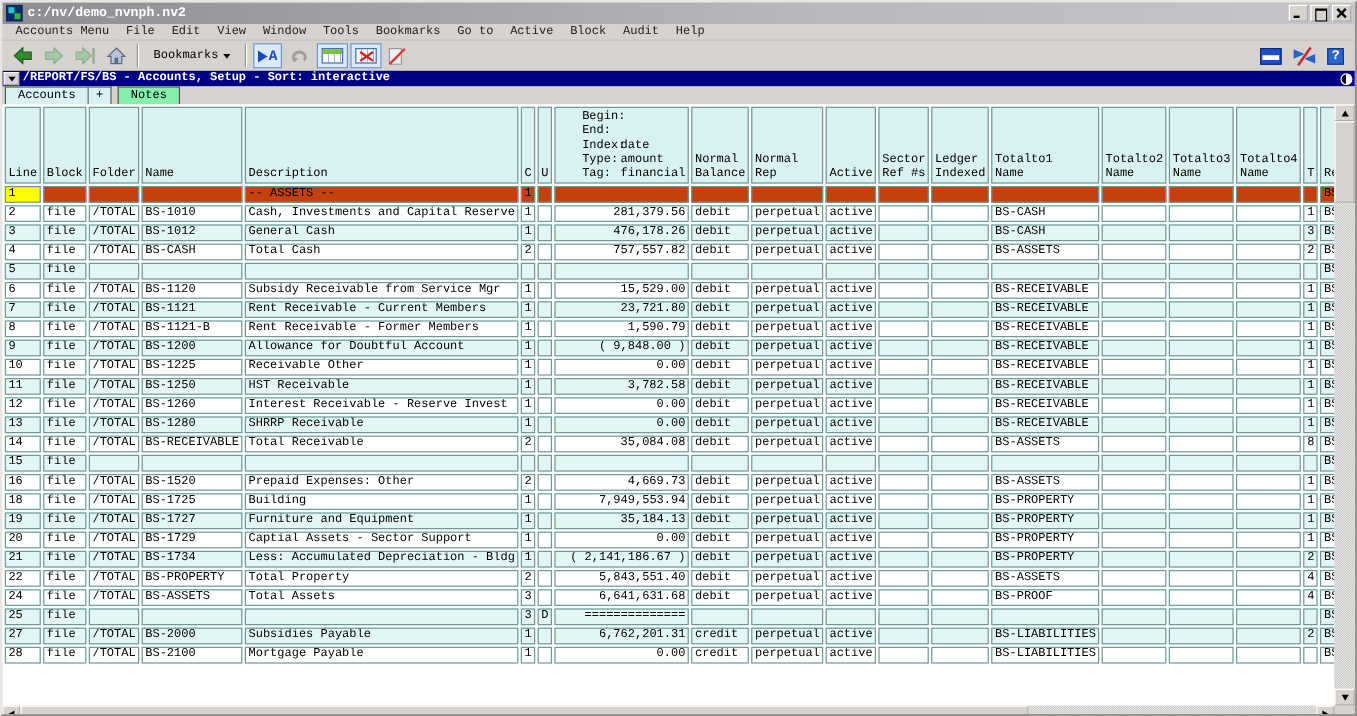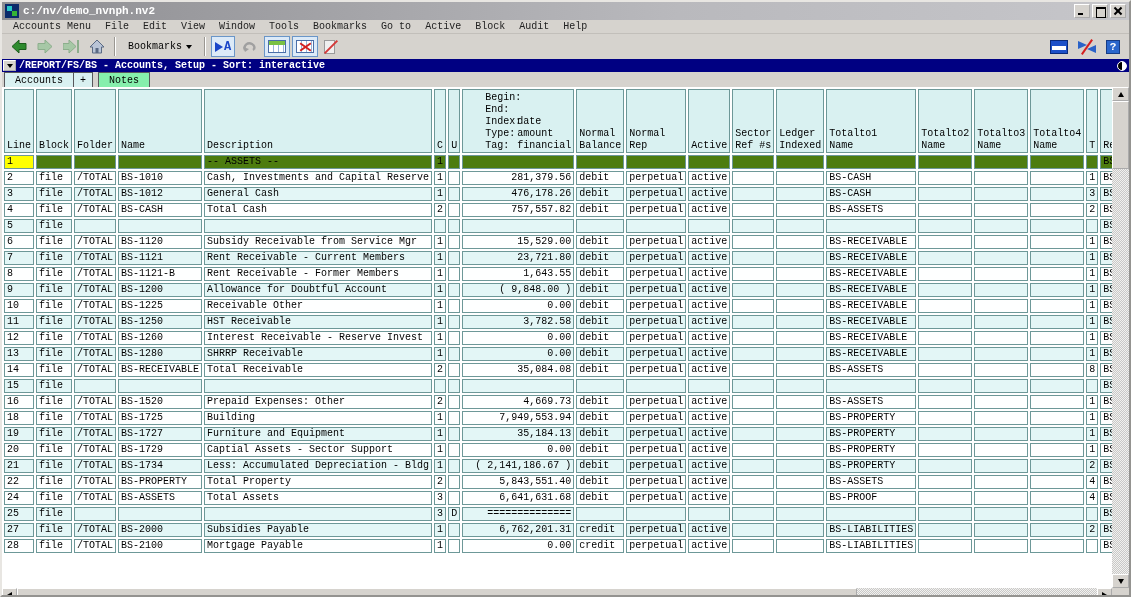--- a/index.html
+++ b/index.html
@@ -66,21 +66,21 @@
   .grid-wrap{flex:1;overflow:hidden;background:#fff;}
   table.grid{border-collapse:separate;border-spacing:2px;table-layout:fixed;background:#fff;}
   table.grid th, table.grid td{
     border:1px solid #6d9898;padding:0 2px;white-space:nowrap;overflow:hidden;
     font-size:10px;line-height:12px;background:#feffff;
   }
   table.grid th{height:64px;vertical-align:bottom;text-align:left;background:#d9f1f1;font-weight:normal;white-space:pre-line;}
   table.grid td{height:13px;}
   tr.odd td{background:#e3f6f6;}
   tr.even td{background:#feffff;}
-  tr.selected td{background:#4d7c0f;}
+  tr.selected td{background:#c2410c;}
   tr.selected td.line-cell{background:#ffff00;}
   td.al-r{text-align:right;}
   .kv{display:flex;margin-left:20px;}
   .kv .k{width:32px;flex:none;}
   
   .dither{background-color:#c8c8c8;background-image:
      linear-gradient(45deg,#f2f1ee 25%,transparent 25%,transparent 75%,#f2f1ee 75%),
      linear-gradient(45deg,#f2f1ee 25%,transparent 25%,transparent 75%,#f2f1ee 75%);
      background-size:2px 2px;background-position:0 0,1px 1px;}
   .vscroll{width:17px;flex:none;display:flex;flex-direction:column;}
@@ -435,21 +435,21 @@
               <td></td>
             </tr>
             <tr class="even">
               <td class="line-cell">8</td>
               <td>file</td>
               <td>/TOTAL</td>
               <td>BS-1121-B</td>
               <td>Rent Receivable - Former Members</td>
               <td class="al-r">1</td>
               <td></td>
-              <td class="al-r">1,643.55</td>
+              <td class="al-r">1,590.79</td>
               <td>debit</td>
               <td>perpetual</td>
               <td>active</td>
               <td></td>
               <td></td>
               <td>BS-RECEIVABLE</td>
               <td></td>
               <td></td>
               <td></td>
               <td class="al-r">1</td>

